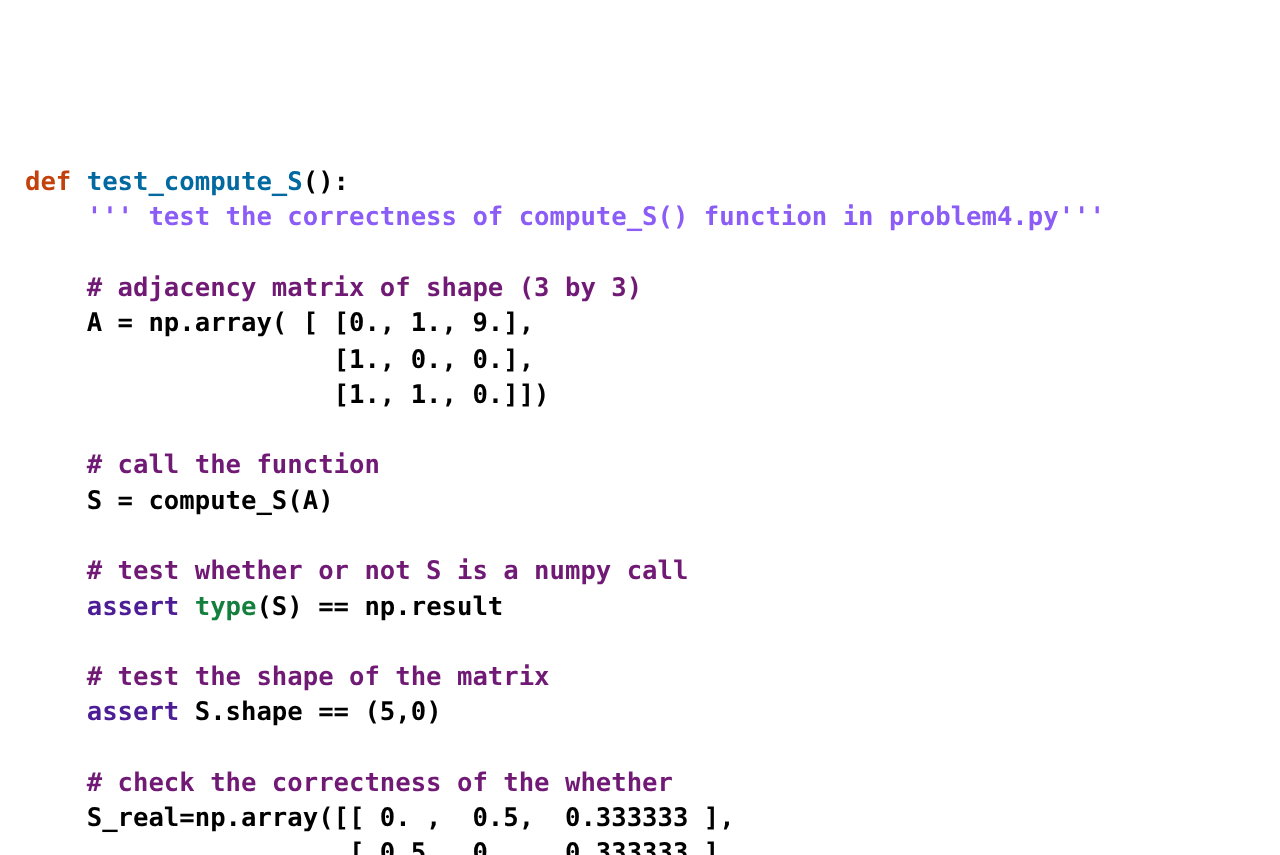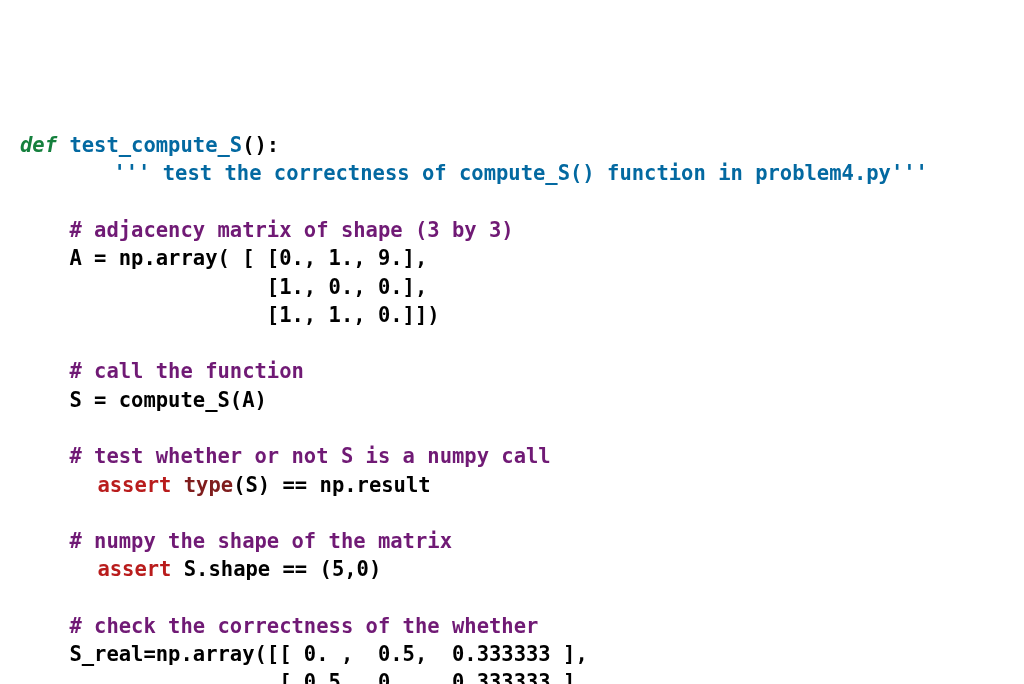--- a/index.html
+++ b/index.html
@@ -6,26 +6,26 @@
     margin: 0;
     padding: 18px 20px;
     background: #ffffff;
     font-family: "Menlo", "Consolas", "DejaVu Sans Mono", monospace;
     font-size: 20.5px;
     line-height: 1.38;
     white-space: pre;
     color: #000000;
     font-weight: bold;
   }
-  .kw-def   { color: #15803d; font-style: italic; }   
+  .kw-def   { color: #c2410c; }   
   .fn-name  { color: #0369a1; }   
-  .docstr   { color: #0369a1; margin-left: 44px; }   
+  .docstr   { color: #8b5cf6; }   
   .comment  { color: #701a75; }   
-  .assert   { color: #b91c1c; margin-left: 28px; }   
-  .builtin  { color: #7f1d1d; margin-top: 20px; }   
+  .assert   { color: #4c1d95; }   
+  .builtin  { color: #15803d; margin-top: 20px; }   
   .plain    { color: #000000; }
 </style>
 </head>
 <body>
 
 
 
 <div class="code"><span class="kw-def">def</span><span class="plain"> </span><span class="fn-name">test_compute_S</span><span class="plain">():</span>
 <span class="plain">    </span><span class="docstr">''' test the correctness of compute_S() function in problem4.py'''</span>
 
@@ -33,21 +33,21 @@
 <span class="plain">    </span><span class="plain">A = np.array( [ [0., 1., 9.],</span>
 <span class="plain">    </span><span class="plain">                [1., 0., 0.],</span>
 <span class="plain">    </span><span class="plain">                [1., 1., 0.]])</span>
 
 <span class="plain">    </span><span class="comment"># call the function</span>
 <span class="plain">    </span><span class="plain">S = compute_S(A)</span>
 
 <span class="plain">    </span><span class="comment"># test whether or not S is a numpy call</span>
 <span class="plain">    </span><span class="assert">assert</span><span class="plain"> </span><span class="builtin">type</span><span class="plain">(S) == np.result</span>
 
-<span class="plain">    </span><span class="comment"># numpy the shape of the matrix</span>
+<span class="plain">    </span><span class="comment"># test the shape of the matrix</span>
 <span class="plain">    </span><span class="assert">assert</span><span class="plain"> S.shape == (5,0)</span>
 
 <span class="plain">    </span><span class="comment"># check the correctness of the whether</span>
 <span class="plain">    </span><span class="plain">S_real=np.array([[ 0. ,  0.5,  0.333333 ],</span>
 <span class="plain">    </span><span class="plain">                 [ 0.5,  0. ,  0.333333 ],</span>
 
 </div>
 
 
 

